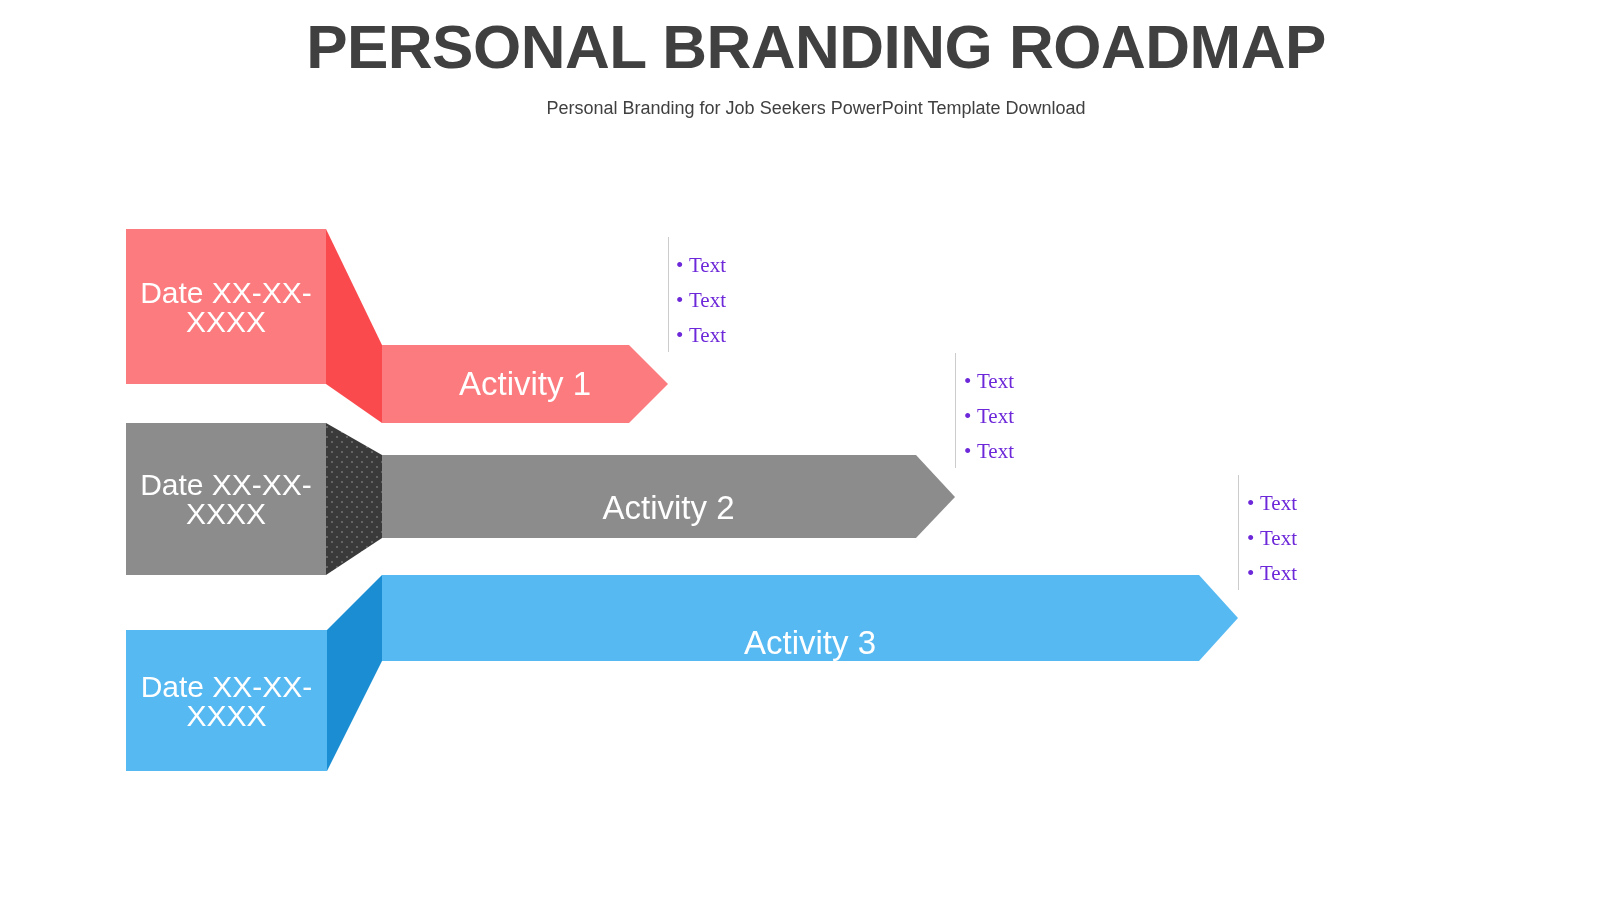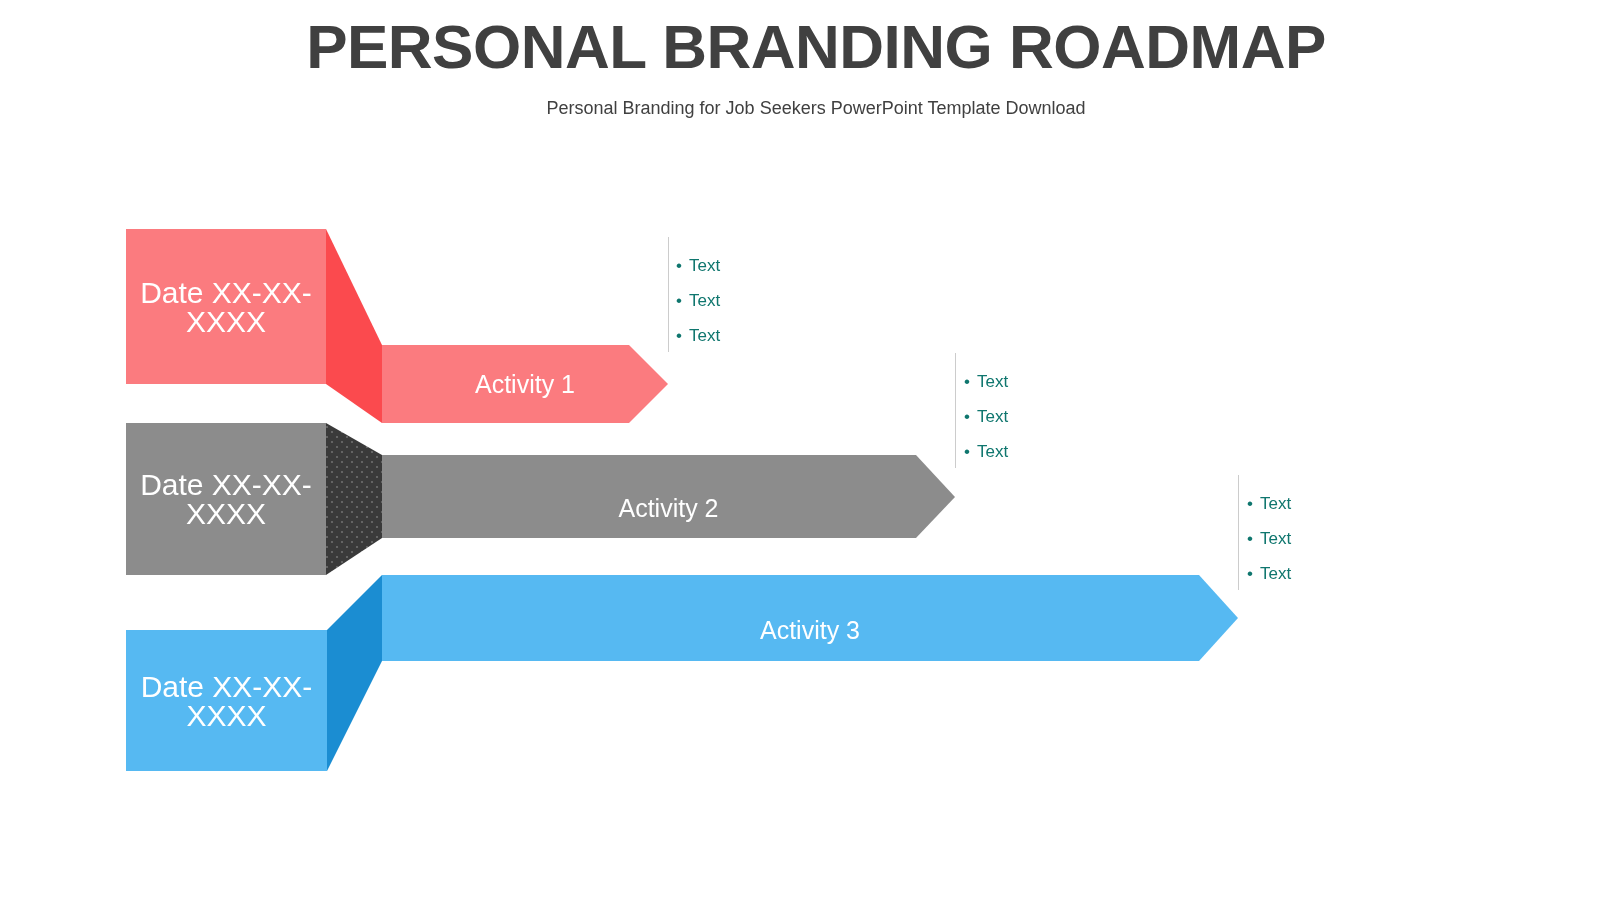--- a/index.html
+++ b/index.html
@@ -86,36 +86,36 @@
     pointer-events: auto;
   }
 
   .activity-label {
     position: absolute;
     display: flex;
     align-items: center;
     justify-content: center;
     text-align: center;
     color: #ffffff;
-    font-size: 25px;
+    font-size: 33px;
     line-height: 30px;
     font-family: "Liberation Sans", sans-serif;
     pointer-events: auto;
   }
 
   .bullets {
     position: absolute;
     pointer-events: auto;
   }
   .bullet {
-    color: #0f766e;
-    font-size: 17px;
+    color: #6d28d9;
+    font-size: 21px;
     line-height: 35px;
     white-space: nowrap;
-    font-family: Liberation Sans, sans-serif;
+    font-family: Liberation Serif, serif;
   }
   .bullet .dot {
     display: inline-block;
     width: 13px;
   }
 </style>
 </head>
 <body>
 
 <div class="slide">
@@ -164,21 +164,21 @@
 
     <div class="date-label" style="left:126px; top:423px; width:200px; height:152px;">Date XX-XX-XXXX</div>
     <div class="activity-label" style="left:382px; top:455px; width:573px; height:106px;">Activity 2</div>
     <div class="bullets" style="left:964px; top:364px;">
       <div class="bullet"><span class="dot">•</span><span>Text</span></div>
       <div class="bullet"><span class="dot">•</span><span>Text</span></div>
       <div class="bullet"><span class="dot">•</span><span>Text</span></div>
     </div>
 
     <div class="date-label" style="left:126px; top:630px; width:201px; height:141px;">Date XX-XX-XXXX</div>
-    <div class="activity-label" style="left:382px; top:578px; width:856px; height:104px;">Activity 3</div>
+    <div class="activity-label" style="left:382px; top:591px; width:856px; height:104px;">Activity 3</div>
     <div class="bullets" style="left:1247px; top:486px;">
       <div class="bullet"><span class="dot">•</span><span>Text</span></div>
       <div class="bullet"><span class="dot">•</span><span>Text</span></div>
       <div class="bullet"><span class="dot">•</span><span>Text</span></div>
     </div>
 
   </div>
 </div>
 
 </body></html>

